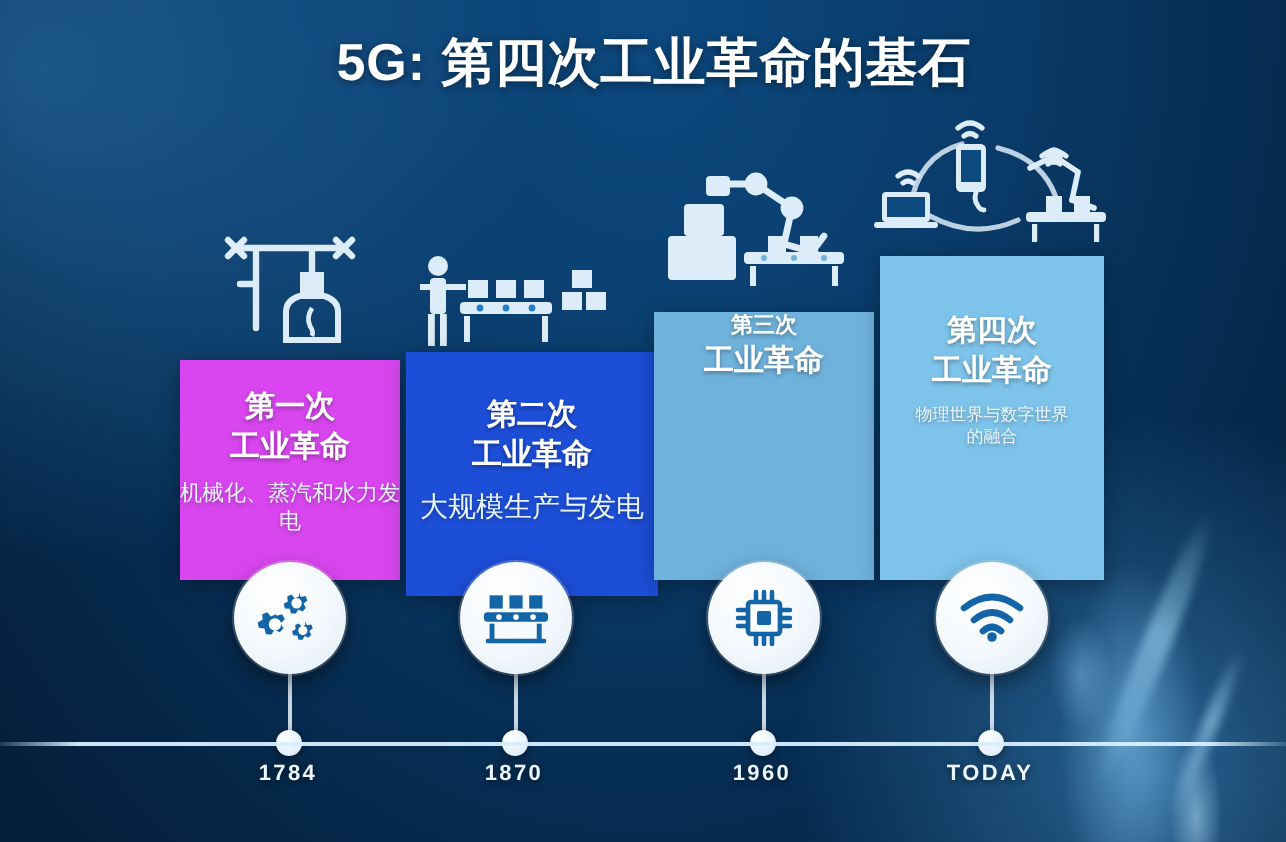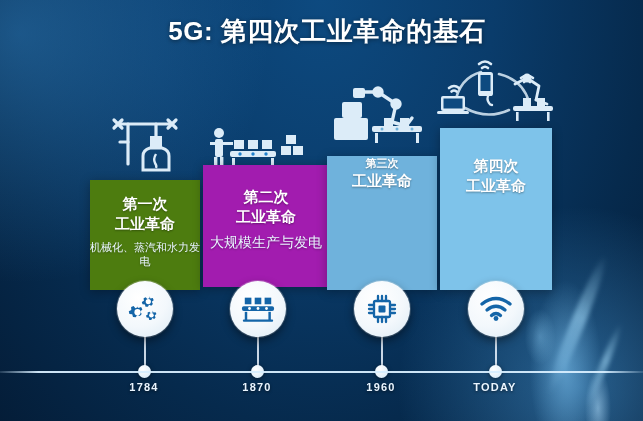--- a/index.html
+++ b/index.html
@@ -119,21 +119,21 @@
           <path d="M18 12 L18 52"></path>
           <path d="M10 30 L18 30"></path>
           <path d="M46 12 L46 24"></path>
           <rect x="40" y="24" width="12" height="12" fill="#dcecf8" stroke="none"></rect>
         </g>
         <path d="M33 58 L33 44 Q33 38 40 36 L52 36 Q59 38 59 44 L59 58 Z" fill="none" stroke="#dcecf8" stroke-width="3"></path>
         <path d="M46 42 Q43 47 45 51 Q47 54 46 56" fill="none" stroke="#dcecf8" stroke-width="2.4"></path>
       </svg>
     </div>
 
-    <div class="panel" style="left:90px; top:180px; width:110px; height:110px; background:#4d7c0f;">
+    <div class="panel" style="left:90px; top:180px; width:110px; height:110px; background:#d946ef;">
       <div class="p-title" style="font-size:15px; padding-top:14px;">第一次</div>
       <div class="p-title" style="font-size:15px;">工业革命</div>
       <div class="p-sub" style="font-size:11px;">机械化、蒸汽和水力发电</div>
     </div>
 
     <div class="stem" style="left:144px; top:325px; height:46px;"></div>
     <div class="badge" style="left:117px; top:281px;">
       <svg width="34" height="34" viewBox="0 0 34 34" fill="#1465a8">
         <g>
           <path d="M21.5 4.2l.9 2.3 2.4-.5.9 2.2-1.9 1.6 1.1 2.2-1.6 1.7-2.2-1-1.2 2.1h-2.4l-.6-2.4-2.4-.2-.7-2.3 2.1-1.2-.3-2.4 2.1-1 1.6 1.8 2.2-.9z"></path>
@@ -169,21 +169,21 @@
           <circle cx="32" cy="28" r="1.7" fill="#1e80cc"></circle>
           <circle cx="45" cy="28" r="1.7" fill="#1e80cc"></circle>
           <circle cx="58" cy="28" r="1.7" fill="#1e80cc"></circle>
           <rect x="78" y="9" width="10" height="9"></rect>
           <rect x="73" y="20" width="10" height="9"></rect>
           <rect x="85" y="20" width="10" height="9"></rect>
         </g>
       </svg>
     </div>
 
-    <div class="panel" style="left:203px; top:165px; width:126px; height:122px; background:#a21caf;">
+    <div class="panel" style="left:203px; top:176px; width:126px; height:122px; background:#1d4ed8;">
       <div class="p-title" style="font-size:15px; padding-top:22px;">第二次</div>
       <div class="p-title" style="font-size:15px;">工业革命</div>
       <div class="p-sub" style="font-size:14px;">大规模生产与发电</div>
     </div>
 
     <div class="stem" style="left:257px; top:325px; height:46px;"></div>
     <div class="badge" style="left:230px; top:281px;">
       <svg width="34" height="30" viewBox="0 0 36 30" fill="#1465a8">
         <rect x="4" y="3" width="7" height="7"></rect>
         <rect x="14.5" y="3" width="7" height="7"></rect>
@@ -286,20 +286,22 @@
           <rect x="88" y="42" width="8" height="8"></rect>
           <rect x="102" y="42" width="8" height="8"></rect>
         </g>
         <path d="M54 38 q-3 5 0 9 q1 2 3 2" fill="none" stroke="#dcecf8" stroke-width="2.4" stroke-linecap="round"></path>
       </svg>
     </div>
 
     <div class="panel" style="left:440px; top:128px; width:112px; height:162px; background:#7ec3ea;">
       <div class="p-title" style="font-size:15px; padding-top:28px;">第四次</div>
       <div class="p-title" style="font-size:15px;">工业革命</div>
+      <div class="p-sub" style="font-size:8.5px; white-space:pre-line;">物理世界与数字世界
+的融合</div>
     </div>
 
     <div class="stem" style="left:495px; top:325px; height:46px;"></div>
     <div class="badge" style="left:468px; top:281px;">
       <svg width="34" height="26" viewBox="0 0 34 26" fill="none" stroke="#1465a8" stroke-linecap="round">
         <path d="M3 8 Q17 -3 31 8" stroke-width="3.3"></path>
         <path d="M8 14 Q17 6.5 26 14" stroke-width="3.3"></path>
         <path d="M12.5 19.5 Q17 15.5 21.5 19.5" stroke-width="3.3"></path>
         <circle cx="17" cy="22.5" r="2.4" fill="#1465a8" stroke="none"></circle>
       </svg>

